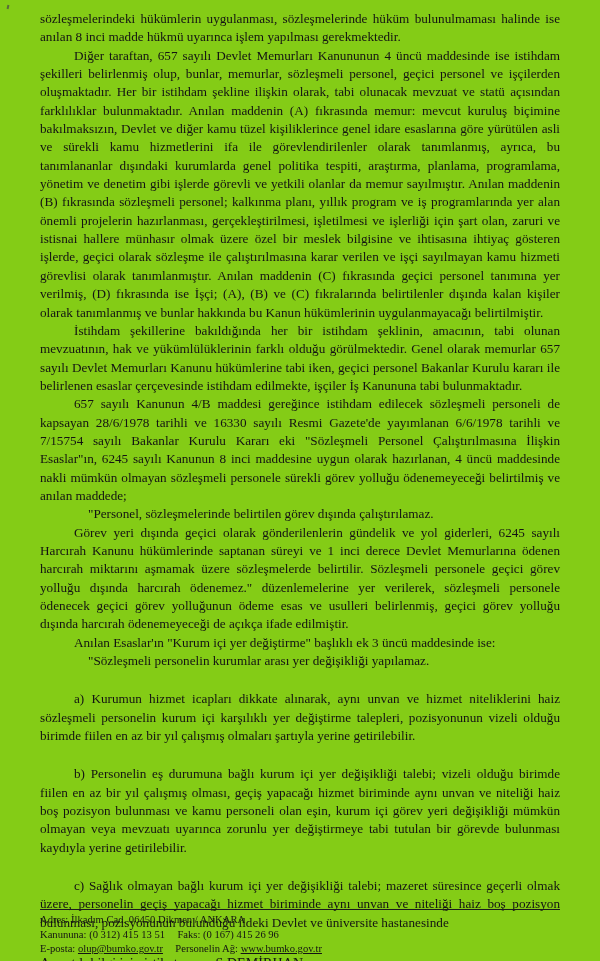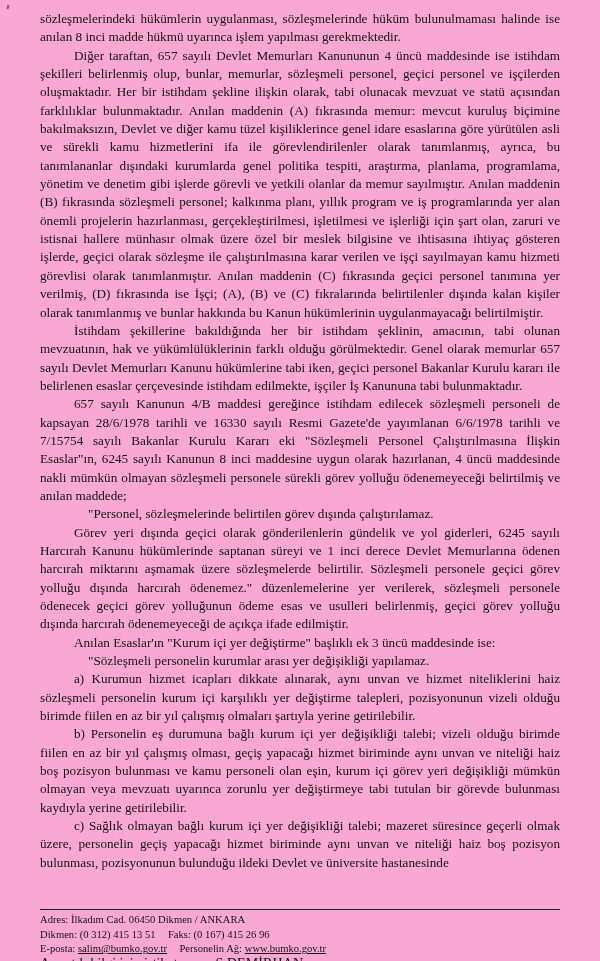--- a/index.html
+++ b/index.html
@@ -4,21 +4,21 @@
 <style>
   html, body {
     margin: 0;
     padding: 0;
     background: #ffffff;
   }
   .page {
     position: relative;
     width: 600px;
     height: 961px;
-    background: #f9a8d4;
+    background: #84cc16;
     overflow: hidden;
     font-family: "Liberation Serif", "DejaVu Serif", serif;
     color: #111111;
   }
   
   .scan-speck {
     position: absolute;
     left: 7px;
     top: 5px;
     width: 2px;
@@ -38,21 +38,21 @@
     text-align: justify;
     text-justify: inter-word;
     font-size: 13.2px;
     line-height: 18.35px;
     color: #131313;
     hyphens: none;
   }
   p.indent   { text-indent: 34px; }
   p.noindent { text-indent: 0; }
   p.quote    { text-indent: 48px; }
-  p.list     { text-indent: 34px; }
+  p.list     { text-indent: 34px; margin-top: 20px; }
 
   
   .footer {
     position: absolute;
     left: 40px;
     top: 909px;
     width: 520px;
   }
   .footer-rule {
     width: 520px;
@@ -110,29 +110,29 @@
 
   <div class="footer">
     <div class="footer-rule"></div>
     <div class="footer-cols">
       <div class="footer-left">
         <span class="row">
           <span>Adres:</span>
           <span>İlkadım Cad. 06450  Dikmen / ANKARA</span>
         </span>
         <span class="row">
-          <span>Dikmen:</span>
+          <span>Kanununa:</span>
           <span>(0 312) 415 13 51</span>
           <span class="sp"></span>
           <span>Faks:</span>
           <span>(0 167) 415 26 96</span>
         </span>
         <span class="row">
           <span>E-posta:</span>
-          <span class="u">salim@bumko.gov.tr</span>
+          <span class="u">olup@bumko.gov.tr</span>
           <span class="sp"></span>
           <span>Personelin Ağ:</span>
           <span class="u">www.bumko.gov.tr</span>
         </span>
       </div>
       <div class="footer-right">
         <div class="contact-label">Ayrıntılı bilgi için irtibat:</div>
         <div class="contact-name">
           <div>S.DEMİRHAN</div>
           <div>Kanunu Uzmanı</div>

